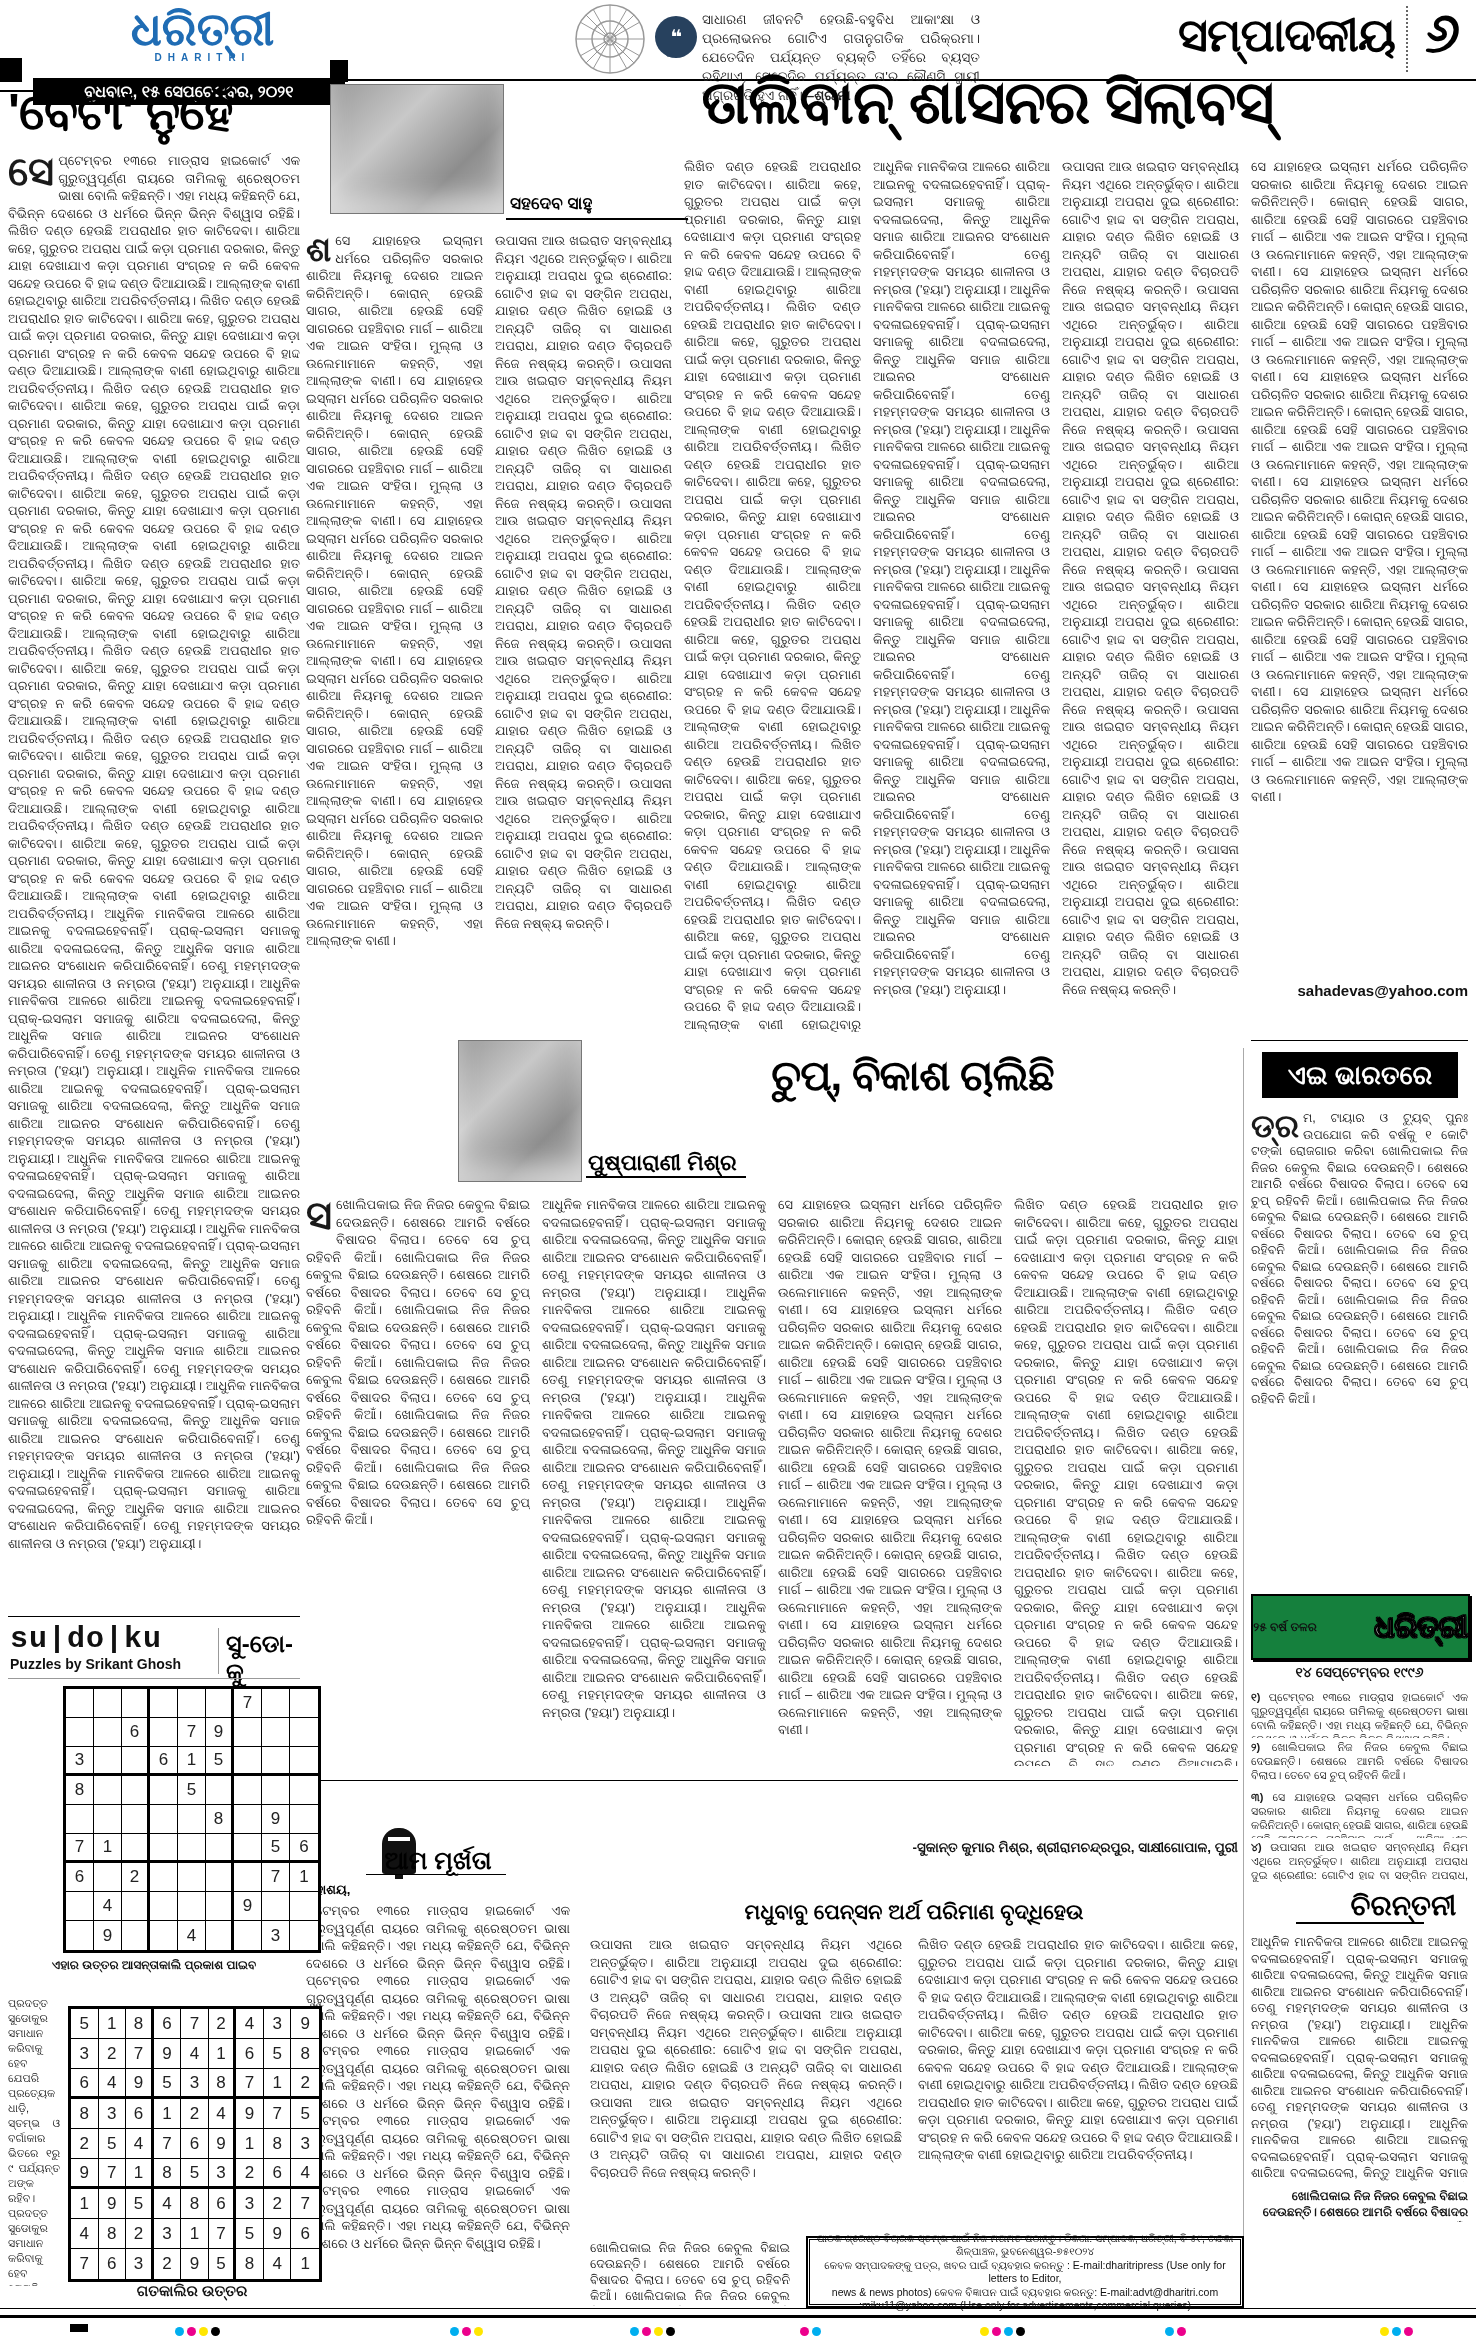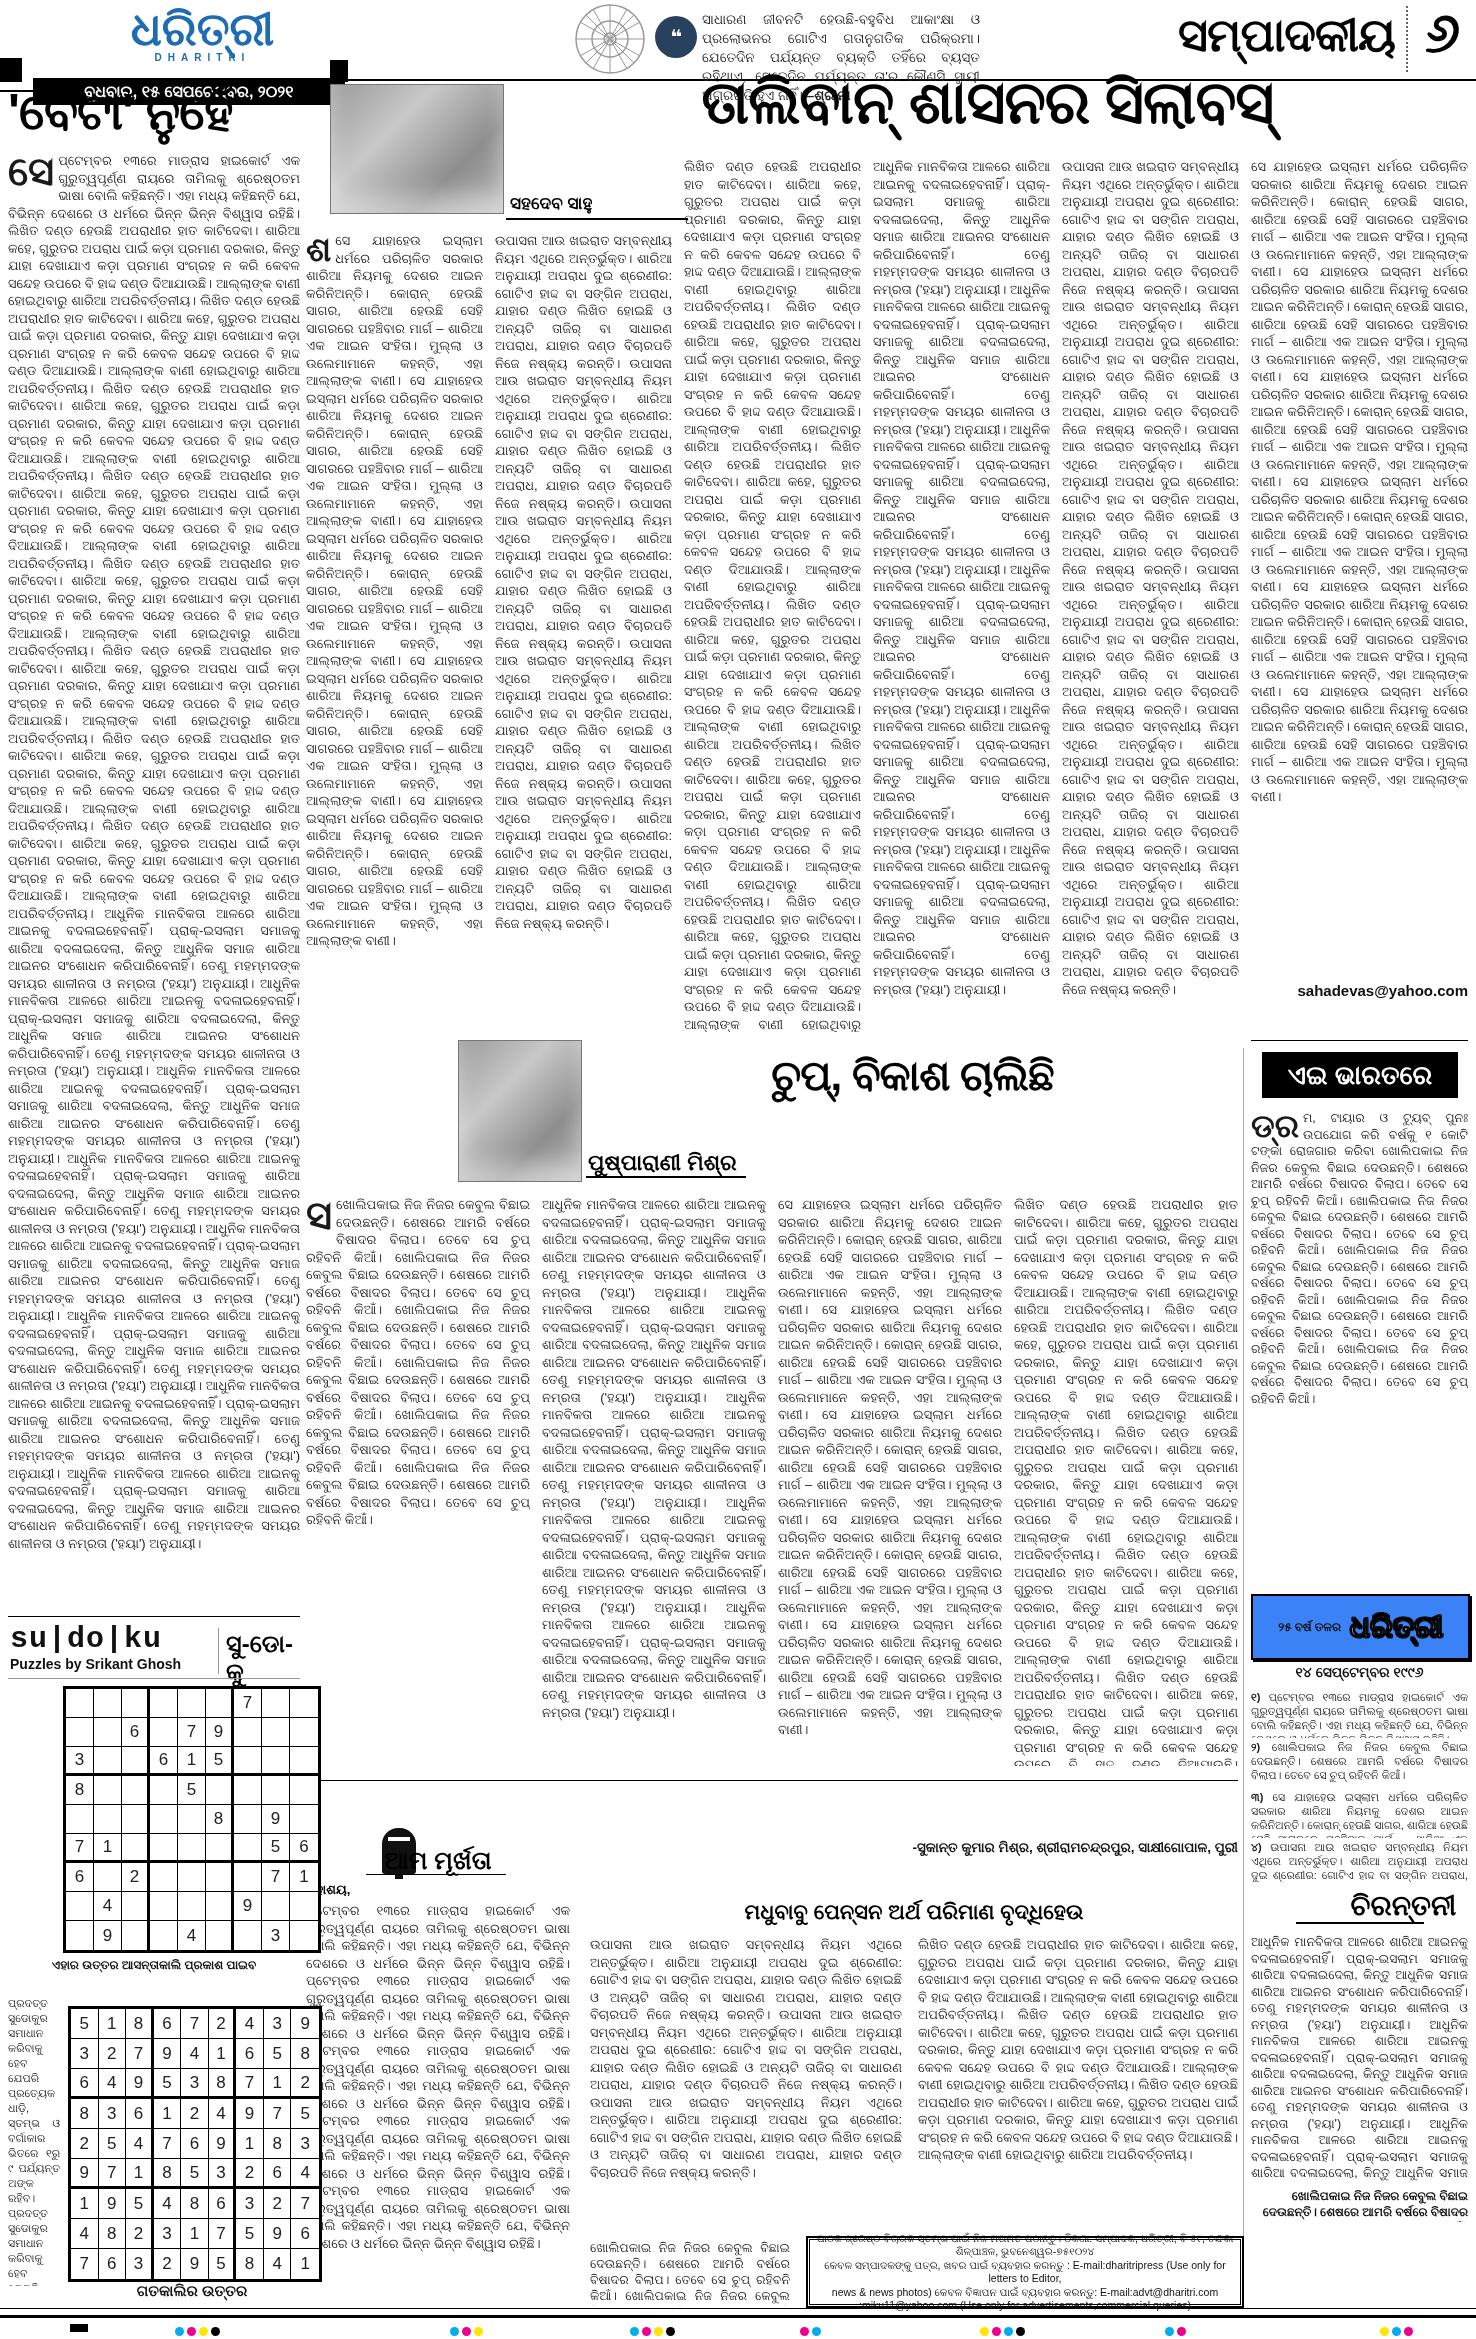--- a/index.html
+++ b/index.html
@@ -21,21 +21,21 @@
   .sd-cell.br3{border-right-width:3px;}
   .sd-cell.bb3{border-bottom-width:3px;}
   .sd-cell:nth-child(9n){border-right:0;}
   .sd-cell:nth-child(n+73){border-bottom:0;}
   .small{font-size:11px;line-height:14px;}
   .dot{display:inline-block;width:9px;height:9px;border-radius:50%;margin-right:3px;}
   .quote-bubble{width:42px;height:42px;border-radius:50%;background:#27415e;color:#fff;display:flex;
                 align-items:center;justify-content:center;font-size:20px;font-weight:bold;position:relative;}
   .quote-bubble:after{content:"";position:absolute;left:6px;bottom:-6px;border:7px solid transparent;border-top-color:#27415e;}
   .center{text-align:center;}
-  .years-box{border:2px solid #000;box-shadow:2px 2px 0 #000;display:flex;align-items:center;justify-content:center;gap:8px;background:#3b82f6;font-family:Liberation Serif, serif;}
+  .years-box{border:2px solid #000;box-shadow:2px 2px 0 #000;display:flex;align-items:center;justify-content:space-between;gap:8px;background:#15803d;}
   .mailbox{width:34px;height:46px;background:#111;border-radius:16px 16px 3px 3px;position:relative;}
   .mailbox:after{content:"";position:absolute;top:9px;left:6px;width:22px;height:4px;background:#fff;}
   .mailbox:before{content:"";position:absolute;bottom:-5px;left:13px;width:8px;height:6px;background:#111;}
   .vdots{border-left:2px dotted #666;}
   .ol-title{font-weight:bold;-webkit-text-stroke:1px #000;color:#fff;text-shadow:1px 1px 0 #000,-1px -1px 0 #000,1px -1px 0 #000,-1px 1px 0 #000;}
 </style>
 </head>
 <body>
 
 <div id="page">

